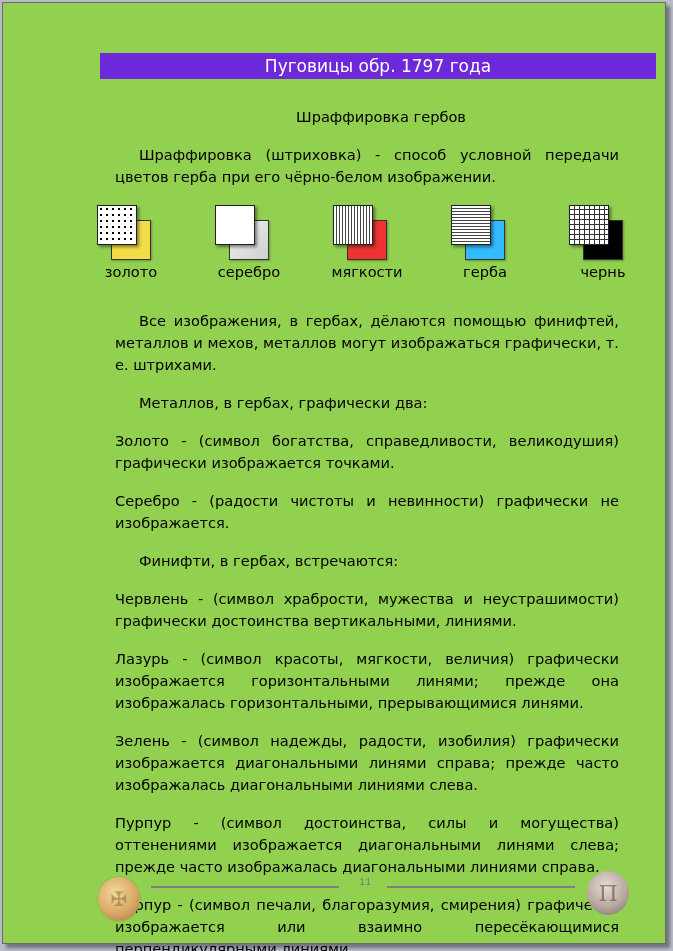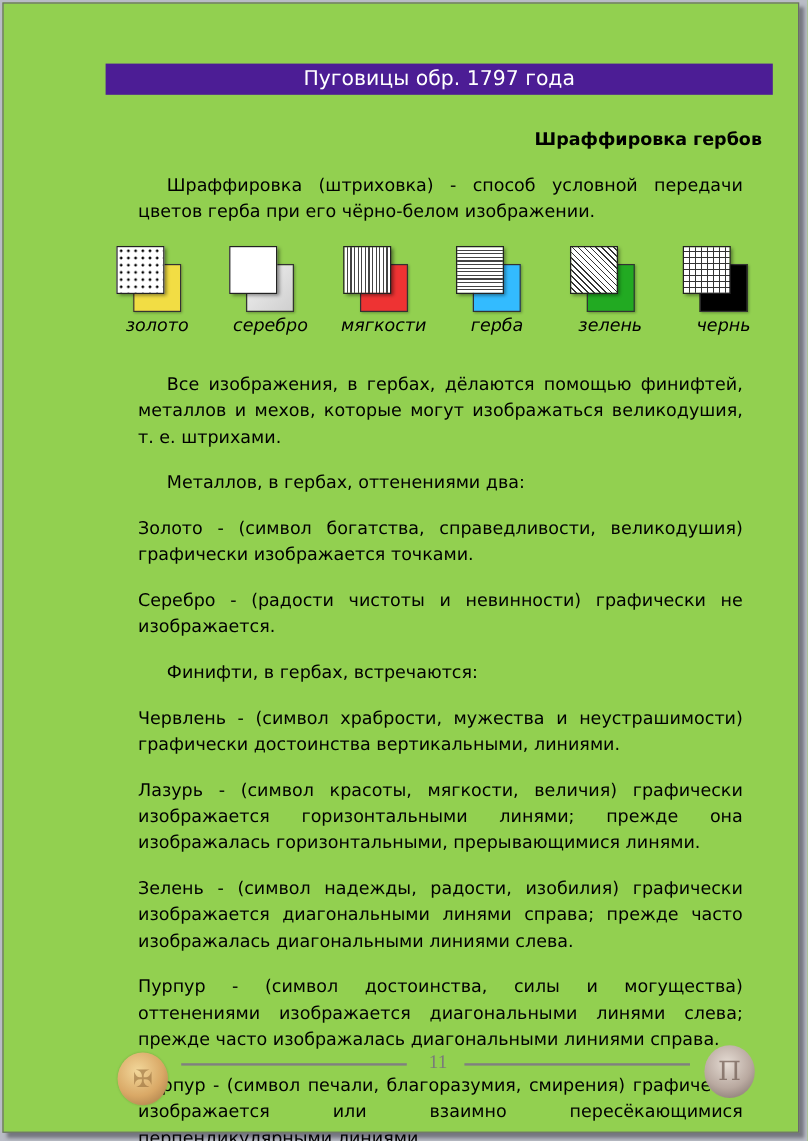--- a/index.html
+++ b/index.html
@@ -9,36 +9,36 @@
     font-family:"DejaVu Sans", sans-serif;
     position:relative;
   }
   .page {
     position:absolute; left:2px; top:2px; width:662px; height:940px;
     background:#92d050;
     border:1px solid #6b6b6b;
     box-shadow:4px 4px 3px rgba(60,60,70,0.55);
   }
   .header-bar {
-    position:absolute; left:85px; top:50px; width:556px; height:26px;
-    background:#4c1d95;
+    position:absolute; left:97px; top:50px; width:556px; height:26px;
+    background:#6d28d9;
     color:#ffffff; font-size:17px; line-height:26px; text-align:center;
   }
   .content {
     position:absolute; left:96px; top:103px; width:536px;
     color:#000; font-size:14.6px; line-height:22px;
   }
-  .section-title { text-align:right; font-weight:bold; margin-left:28px; }
+  .section-title { text-align:center; font-weight:normal; margin-left:28px; }
   p { margin:16px; text-align:justify; }
   .indent { text-indent:24px; }
   .swatches {
     display:flex; justify-content:space-between;
     margin:10px -4px 0 -4px; height:80px;
   }
-  .swatch { width:72px; position:relative;font-style:italic; }
+  .swatch { width:72px; position:relative; }
   .swatch .back {
     position:absolute; left:16px; top:16px; width:38px; height:38px;
     border:1px solid #333; box-shadow:1px 1px 2px rgba(0,0,0,0.3);
   }
   .swatch .front {
     position:absolute; left:2px; top:1px; width:38px; height:38px;
     border:1px solid #222; background:#fff;
     box-shadow:2px 2px 3px rgba(0,0,0,0.45);
   }
   .swatch .lbl {
@@ -53,21 +53,21 @@
     background:
       repeating-linear-gradient(90deg,transparent 0 4px,#333 4px 5px),
       repeating-linear-gradient(0deg,#fff 0 4px,#333 4px 5px) !important;
   }
   .para-block { margin-top:26px; }
   .footer-line {
     position:absolute; top:883px; height:2px; background:#808080;
   }
   .page-num {
     position:absolute; left:345px; top:874px; width:34px; text-align:center;
-    font-family:Liberation Serif, serif; font-size:16px; color:#7a7a7a;
+    font-family:Liberation Mono, monospace; font-size:10px; color:#7a7a7a;
   }
   .coin {
     position:absolute; width:42px; height:44px; border-radius:50%;
   }
   .coin-left {
     left:95px; top:874px;
     background:radial-gradient(circle at 40% 35%,#f2d79a,#d9a866 55%,#b88a52 80%,#9e7245);
     box-shadow:0 0 2px rgba(0,0,0,0.2);
   }
   .coin-right {
@@ -106,34 +106,29 @@
         <div class="back" style="background:#ee3333;"></div>
         <div class="front pat-vert"></div>
         <div class="lbl">мягкости</div>
       </div>
       <div class="swatch">
         <div class="back" style="background:#33bbff;"></div>
         <div class="front pat-horiz"></div>
         <div class="lbl">герба</div>
       </div>
       <div class="swatch">
-        <div class="back" style="background:#22aa22;"></div>
-        <div class="front pat-diag-r"></div>
-        <div class="lbl">зелень</div>
-      </div>
-      <div class="swatch">
         <div class="back" style="background:#000000;"></div>
         <div class="front pat-grid"></div>
         <div class="lbl">чернь</div>
       </div>
     </div>
 
     <div class="para-block">
-      <p class="indent">Все изображения, в гербах, дёлаются помощью финифтей, металлов и мехов, которые могут изображаться великодушия, т. е. штрихами.</p>
-      <p class="indent">Металлов, в гербах, оттенениями два:</p>
+      <p class="indent">Все изображения, в гербах, дёлаются помощью финифтей, металлов и мехов, металлов могут изображаться графически, т. е. штрихами.</p>
+      <p class="indent">Металлов, в гербах, графически два:</p>
       <p>Золото - (символ богатства, справедливости, великодушия) графически изображается точками.</p>
       <p>Серебро - (радости чистоты и невинности) графически не изображается.</p>
       <p class="indent">Финифти, в гербах, встречаются:</p>
       <p>Червлень - (символ храбрости, мужества и неустрашимости) графически достоинства вертикальными, линиями.</p>
       <p>Лазурь - (символ красоты, мягкости, величия) графически изображается горизонтальными линями; прежде она изображалась горизонтальными, прерывающимися линями.</p>
       <p>Зелень - (символ надежды, радости, изобилия) графически изображается диагональными линями справа; прежде часто изображалась диагональными линиями слева.</p>
       <p>Пурпур - (символ достоинства, силы и могущества) оттенениями изображается диагональными линями слева; прежде часто изображалась диагональными линиями справа.</p>
       <p>Пурпур - (символ печали, благоразумия, смирения) графически изображается или взаимно пересёкающимися перпендикулярными линиями.</p>
     </div>
   </div>

